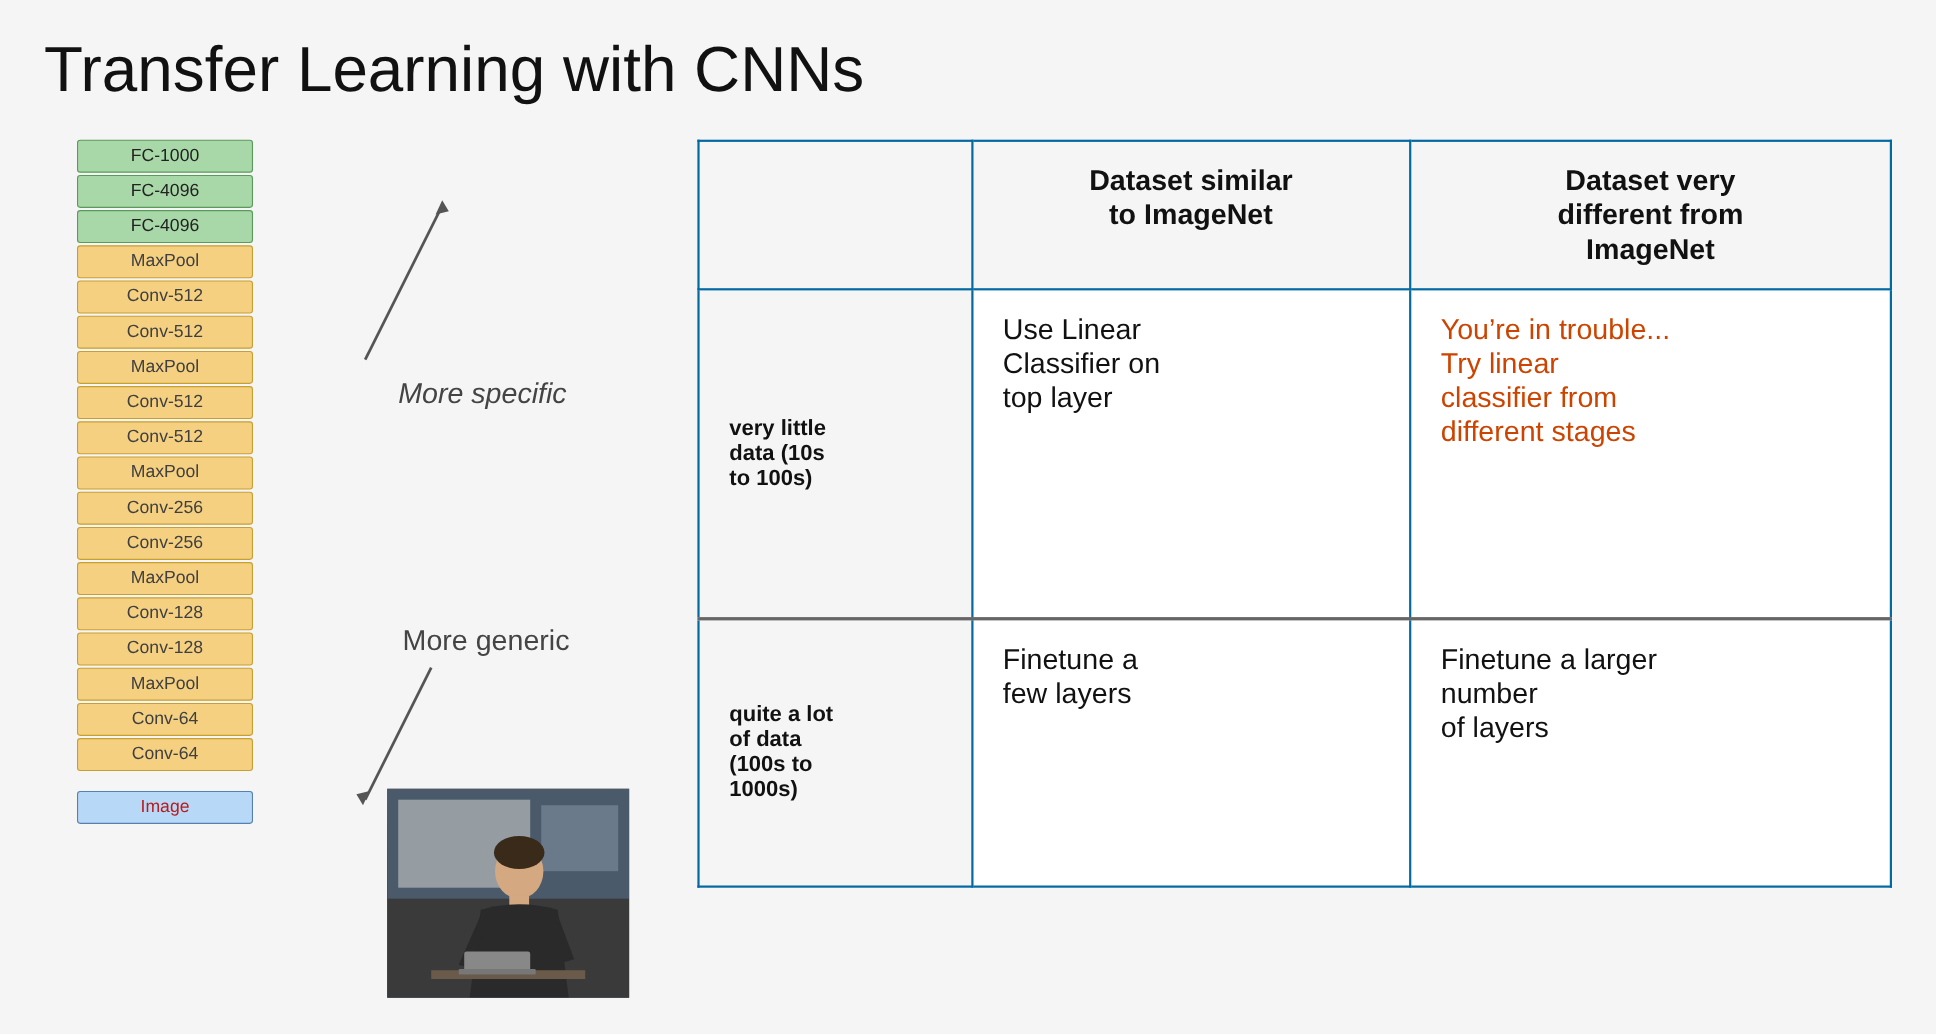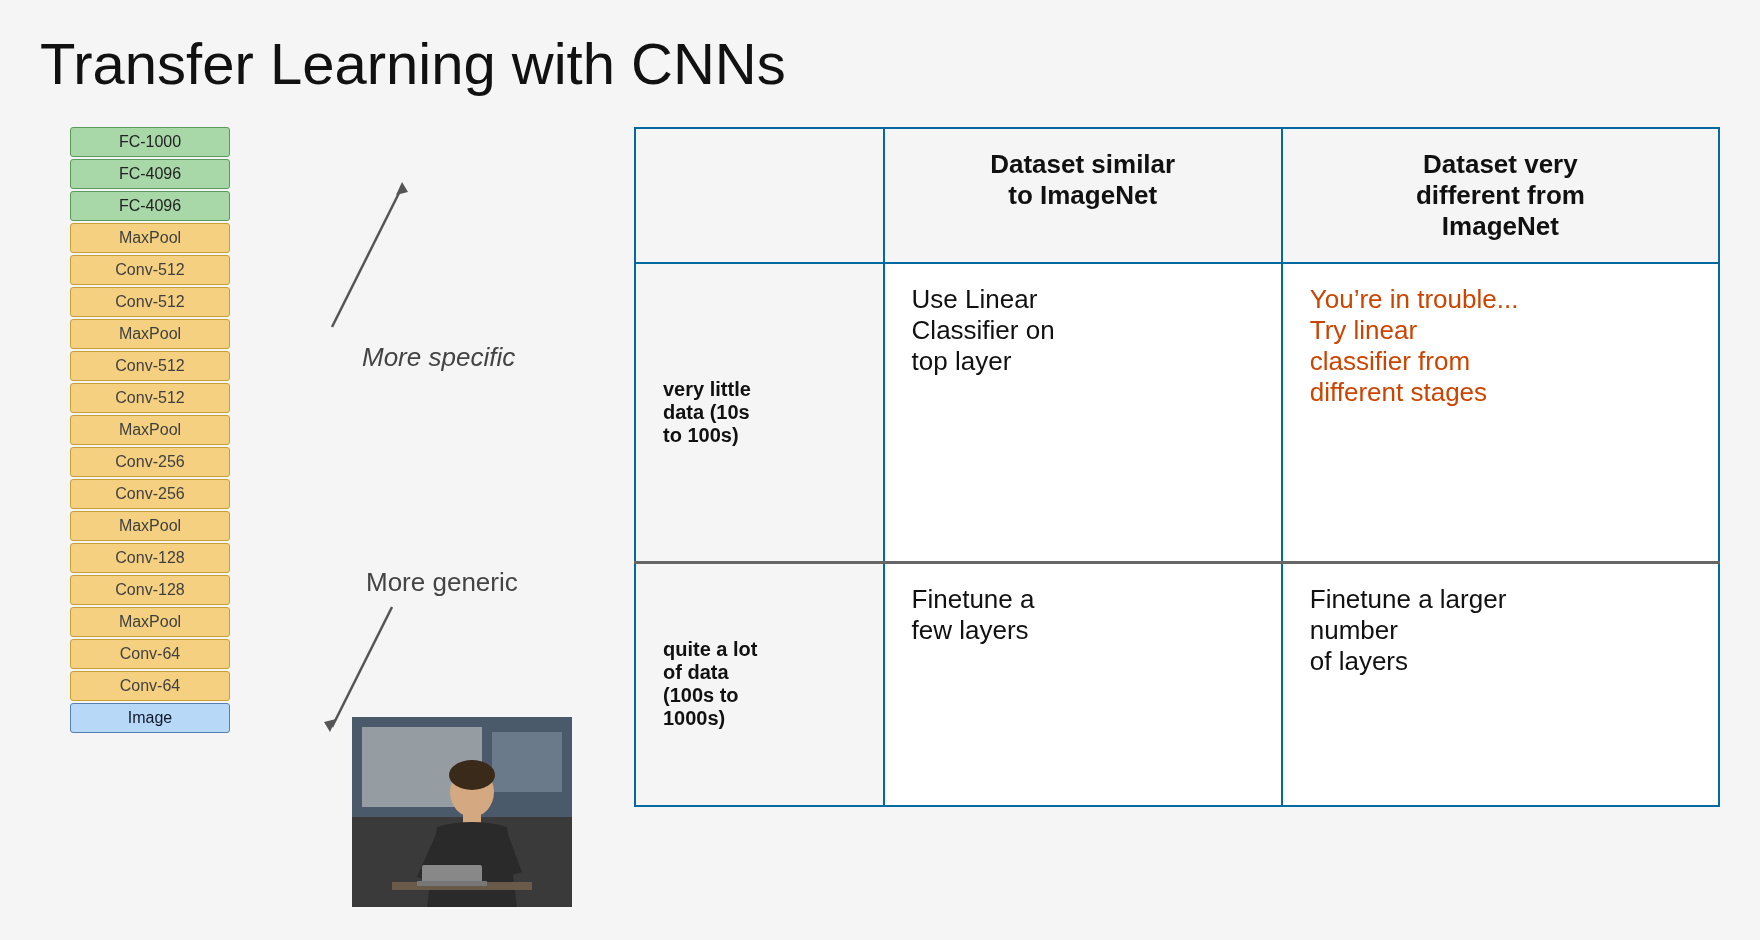--- a/index.html
+++ b/index.html
@@ -54,21 +54,22 @@
       color: #222;
     }
     .layer-conv {
       background: #f5d080;
       border-color: #c8a030;
       color: #404040;
     }
     .layer-image {
       background: #b8d8f8;
       border-color: #5580b0;
-      color: #0f172a;
+      color: #b91c1c;
+      margin-top: 16px;
     }
     
     .middle-area {
       width: 340px;
       position: relative;
       height: 780px;
       flex-shrink: 0;
     }
     .arrow-more-specific {
       position: absolute;

